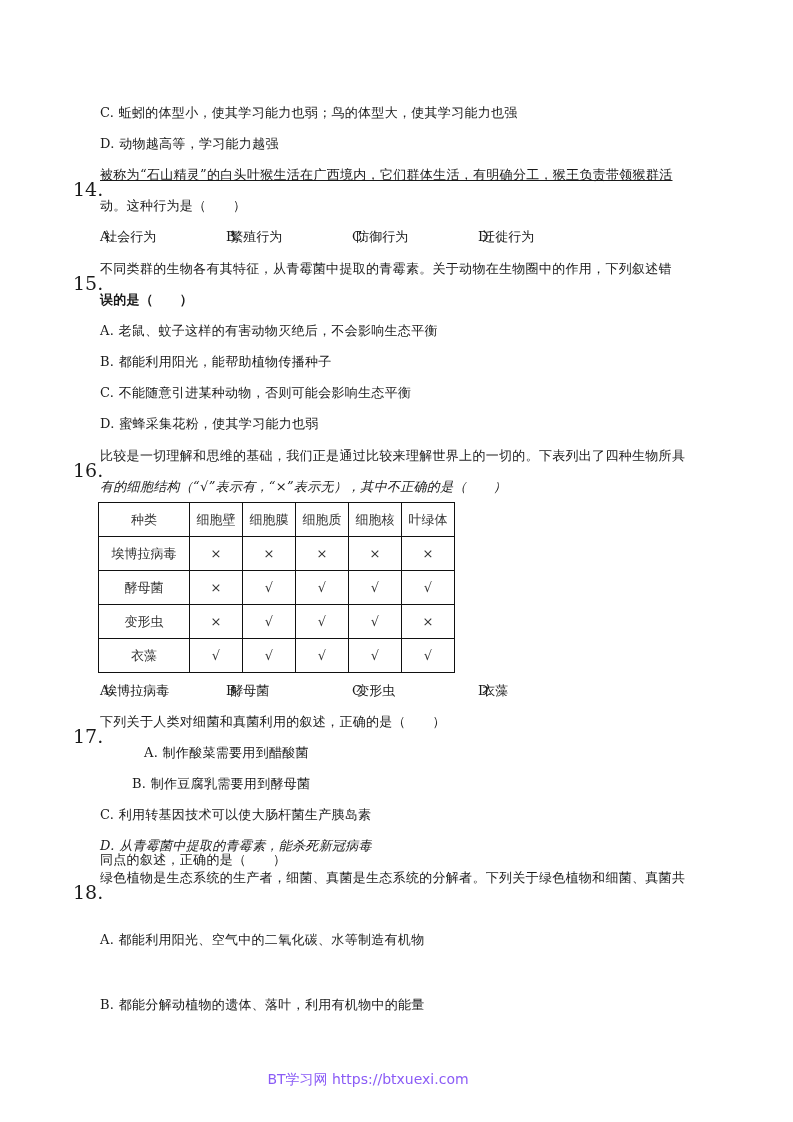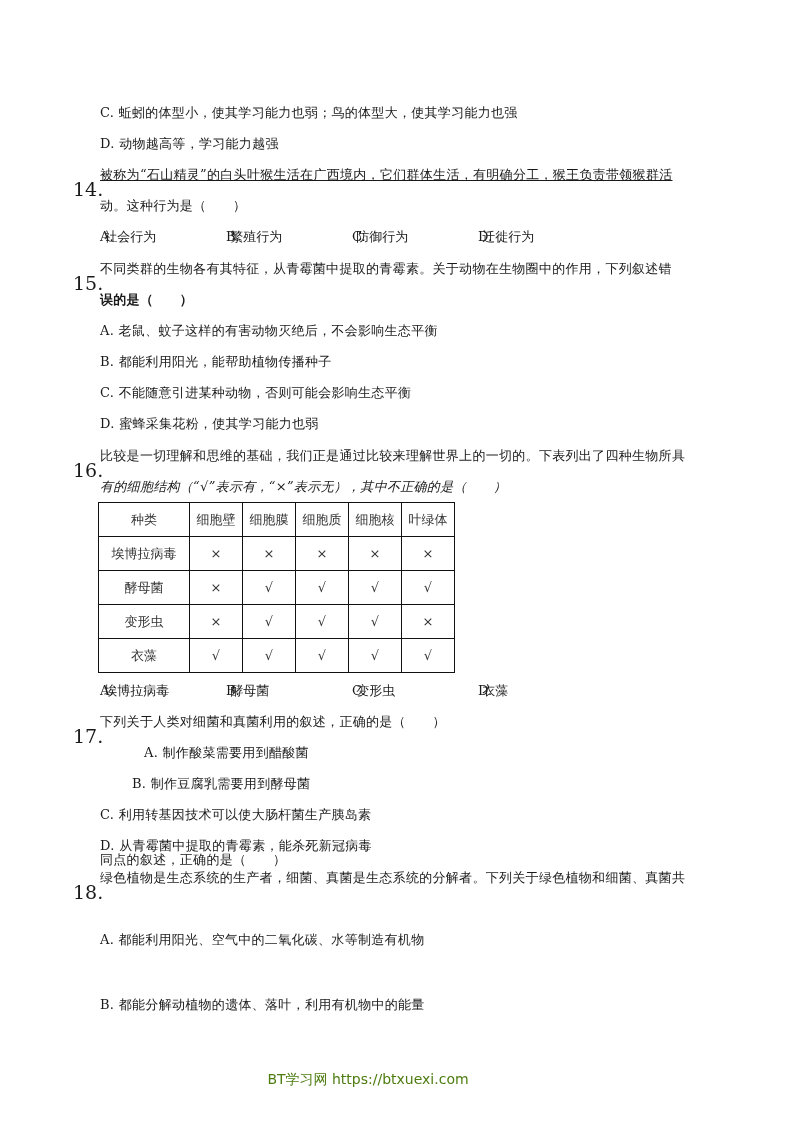--- a/index.html
+++ b/index.html
@@ -20,21 +20,21 @@
     font-size: 13px;
   }
   table.cells td {
     border: 1px solid #111; text-align: center; height: 33px; padding: 0;
     color: #333;
   }
   table.cells td.c0 { width: 90px; }
   table.cells td.cn { width: 52px; }
   .footer {
     position: absolute; left: 0; width: 736px; top: 1071px; text-align: center;
-    font-family: "DejaVu Sans", "Liberation Sans", sans-serif; font-size: 14px; color: #4d7c0f;
+    font-family: "DejaVu Sans", "Liberation Sans", sans-serif; font-size: 14px; color: #8b5cf6;
   }
 </style>
 </head>
 <body>
 
 <div class="line" style="left:100px; top:105px;">
   <span>C.</span>&nbsp;<span>蚯蚓的体型小，使其学习能力也弱；鸟的体型大，使其学习能力也强</span>
 </div>
 <div class="line" style="left:100px; top:136px;">
   <span>D.</span>&nbsp;<span>动物越高等，学习能力越强</span>
@@ -112,21 +112,21 @@
   <span style="left:126px;"><span>B.</span>&nbsp;<span>酵母菌</span></span>
   <span style="left:252px;"><span>C.</span>&nbsp;<span>变形虫</span></span>
   <span style="left:378px;"><span>D.</span>&nbsp;<span>衣藻</span></span>
 </div>
 
 <div class="qnum" style="left:73px; top:714px;">17.</div>
 <div class="line" style="left:100px; top:714px;">下列关于人类对细菌和真菌利用的叙述，正确的是（　　）</div>
 <div class="line" style="left:100px; top:745px;margin-left:44px;"><span>A.</span>&nbsp;<span>制作酸菜需要用到醋酸菌</span></div>
 <div class="line" style="left:100px; top:776px;margin-left:32px;"><span>B.</span>&nbsp;<span>制作豆腐乳需要用到酵母菌</span></div>
 <div class="line" style="left:100px; top:807px;"><span>C.</span>&nbsp;<span>利用转基因技术可以使大肠杆菌生产胰岛素</span></div>
-<div class="line" style="left:100px; top:838px;"><span>D.</span>&nbsp;<span>从青霉菌中提取的青霉素，能杀死新冠病毒</span></div>
+<div class="line" style="left:100px; top:838px;font-style:italic;"><span>D.</span>&nbsp;<span>从青霉菌中提取的青霉素，能杀死新冠病毒</span></div>
 
 <div class="qnum" style="left:73px; top:870px;">18.</div>
 <div class="line" style="left:100px; top:870px;">绿色植物是生态系统的生产者，细菌、真菌是生态系统的分解者。下列关于绿色植物和细菌、真菌共</div>
 <div class="line" style="left:100px; top:852px;">同点的叙述，正确的是（　　）</div>
 <div class="line" style="left:100px; top:932px;"><span>A.</span>&nbsp;<span>都能利用阳光、空气中的二氧化碳、水等制造有机物</span></div>
 <div class="line" style="left:100px; top:997px;"><span>B.</span>&nbsp;<span>都能分解动植物的遗体、落叶，利用有机物中的能量</span></div>
 
 <div class="footer">BT学习网 https://btxuexi.com</div>
 
 </body></html>

